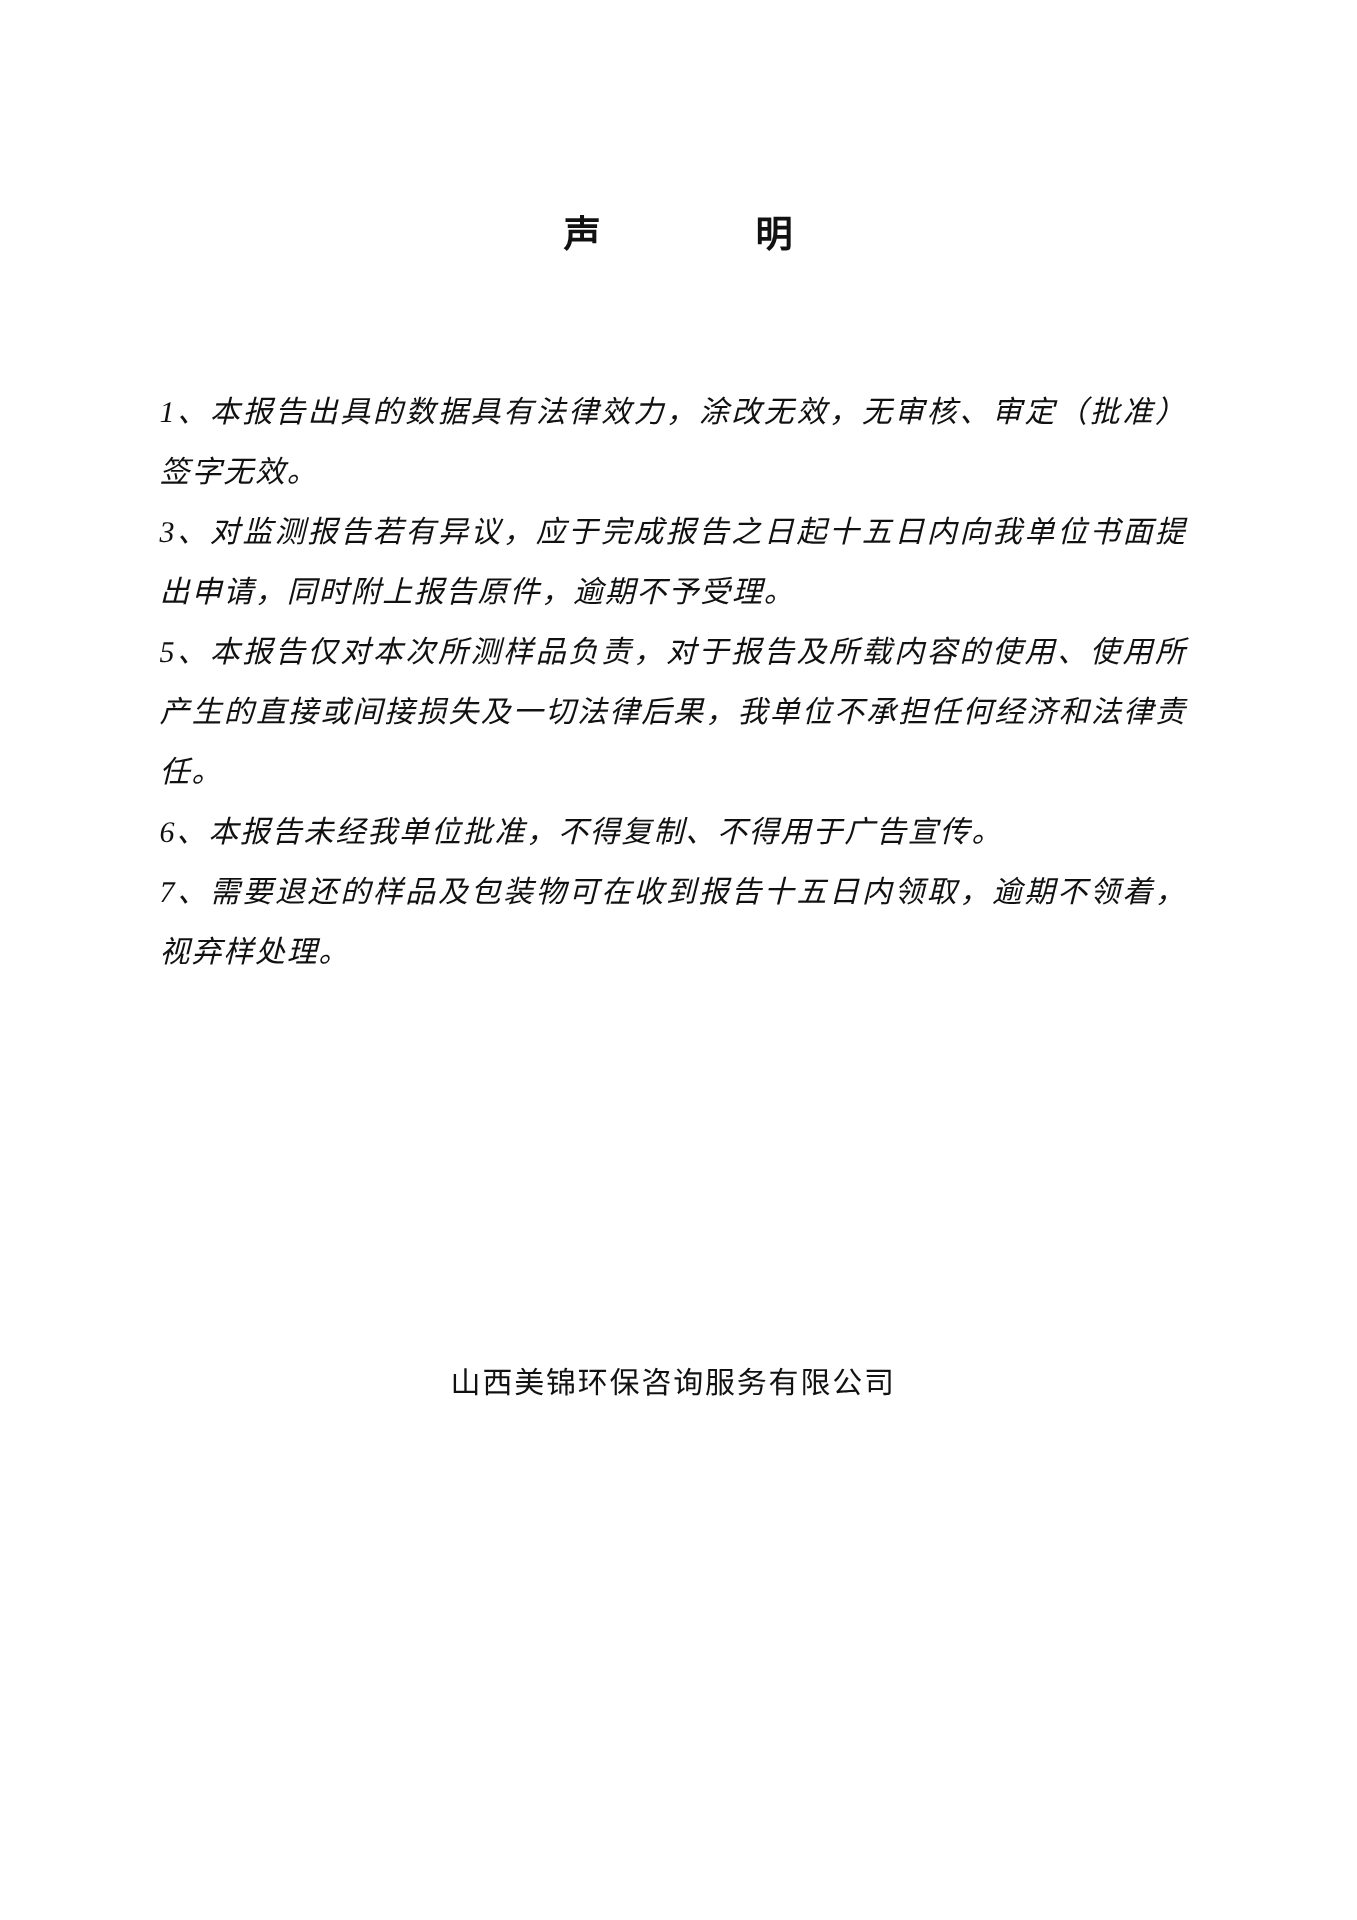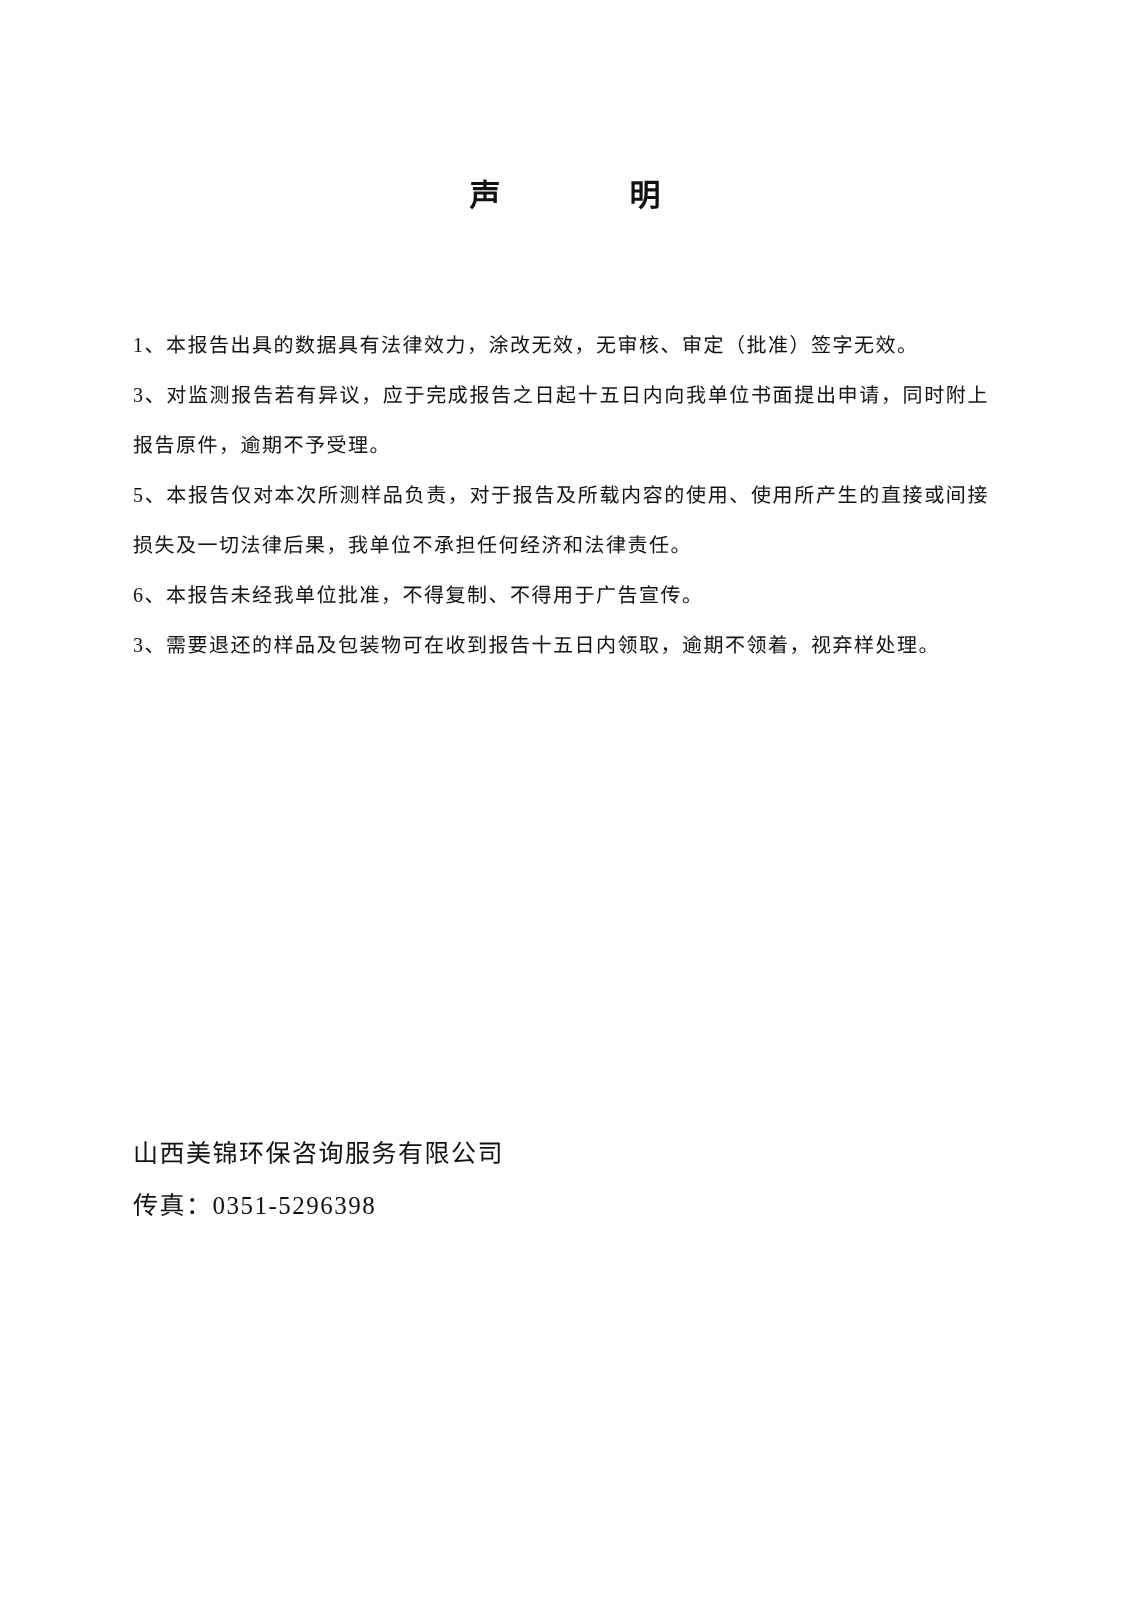--- a/index.html
+++ b/index.html
@@ -29,59 +29,60 @@
     font-size: 31px;
     font-weight: bold;
     line-height: 1.3;
     letter-spacing: 1px;
   }
   .statements {
     position: absolute;
     top: 320px;
     left: 133px;
     width: 856px;
-    font-size: 20px;
+    font-size: 25px;
     line-height: 50px;
     letter-spacing: 1.5px;
     text-align: justify;
     text-justify: inter-ideograph;
+    font-style: italic;
   }
   .statements p {
     margin: 0;
     padding: 0;
   }
   .company {
     position: absolute;
     top: 1128px;
     left: 133px;
     width: 856px;
     font-size: 25px;
     line-height: 52px;
     letter-spacing: 1.5px;
   }
   .company .cline {
     white-space: nowrap;
+    text-align: center;
   }
 </style>
 </head>
 <body>
 
 <div class="page">
 
   <div class="title">
     <span>声</span>
     <span>明</span>
   </div>
 
   <div class="statements">
     <p>1、本报告出具的数据具有法律效力，涂改无效，无审核、审定（批准）签字无效。</p>
     <p>3、对监测报告若有异议，应于完成报告之日起十五日内向我单位书面提出申请，同时附上报告原件，逾期不予受理。</p>
     <p>5、本报告仅对本次所测样品负责，对于报告及所载内容的使用、使用所产生的直接或间接损失及一切法律后果，我单位不承担任何经济和法律责任。</p>
     <p>6、本报告未经我单位批准，不得复制、不得用于广告宣传。</p>
-    <p>3、需要退还的样品及包装物可在收到报告十五日内领取，逾期不领着，视弃样处理。</p>
+    <p>7、需要退还的样品及包装物可在收到报告十五日内领取，逾期不领着，视弃样处理。</p>
   </div>
 
   <div class="company">
     <div class="cline">山西美锦环保咨询服务有限公司</div>
-    <div class="cline">传真：0351-5296398</div>
   </div>
 
 </div>
 
 </body></html>

